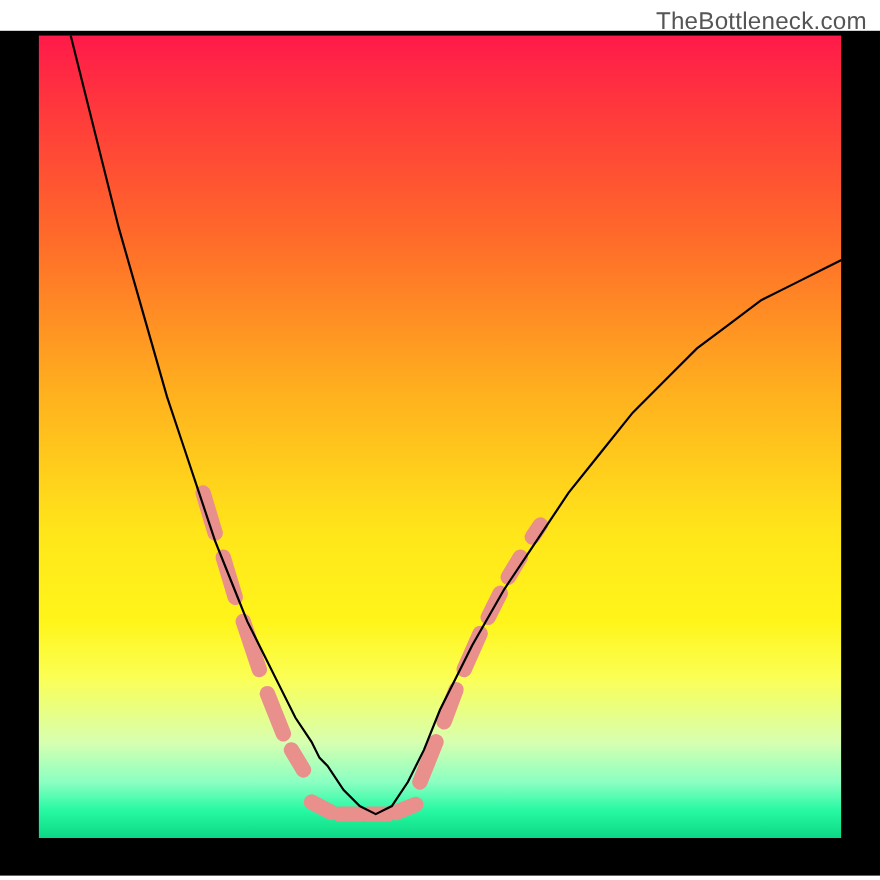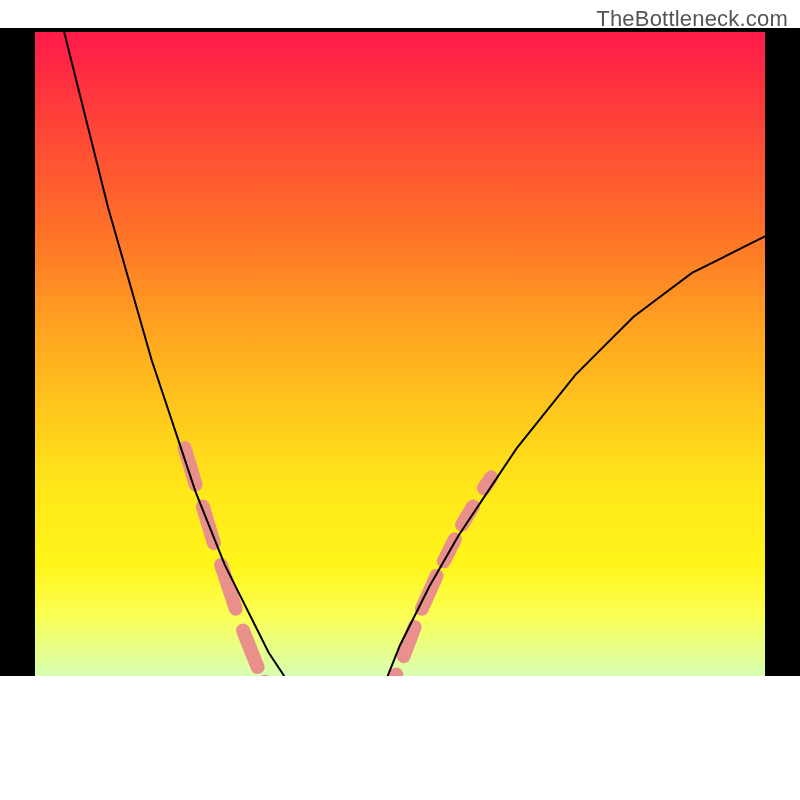--- a/index.html
+++ b/index.html
@@ -3,21 +3,21 @@
 <meta charset="utf-8">
 <style>
   body {
     margin: 0;
     padding: 0;
     background: #fff;
     font-family: Arial, Helvetica, sans-serif;
   }
   .wrap {
     width: 800px;
-    height: 676px;
+    height: 800px;
     position: relative;
     box-sizing: border-box;
   }
   .watermark {
     position: absolute;
     top: 6px;
     right: 12px;
     color: #555;
     font-size: 22px;
     font-weight: 500;

